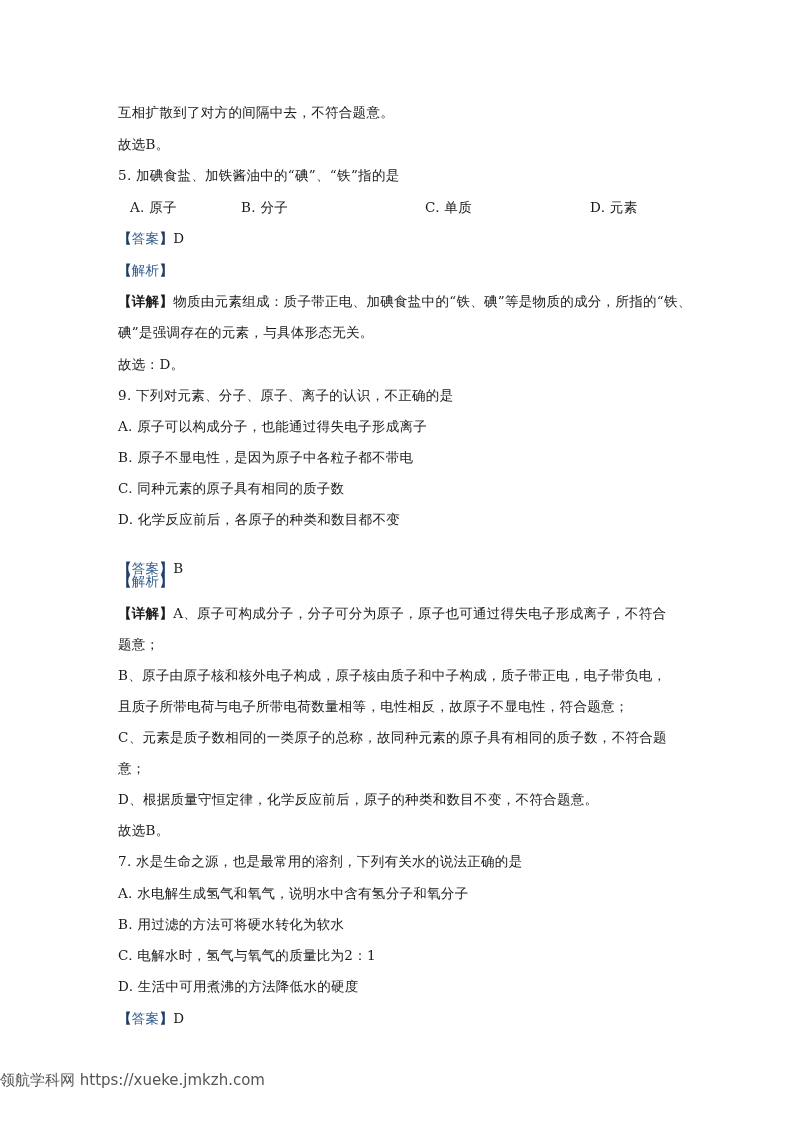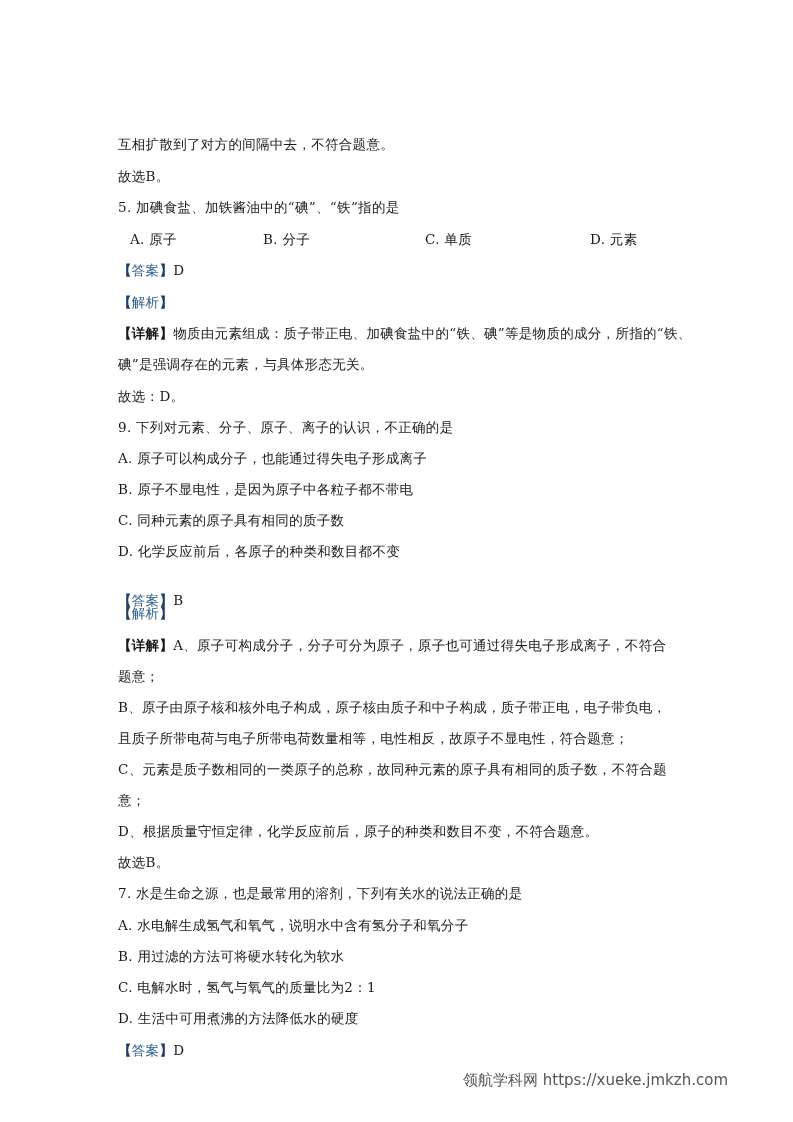--- a/index.html
+++ b/index.html
@@ -1,37 +1,37 @@
 <!DOCTYPE html>
 <html><head>
 <meta charset="utf-8">
 <style>
   html, body { margin: 0; padding: 0; background: #ffffff; }
   body { width: 793px; height: 1122px; position: relative; overflow: hidden;
          font-family: "DejaVu Serif", "Liberation Serif", serif; color: #1a1a1a; }
   .page { position: absolute; left: 118px; top: 0; width: 570px; }
-  .line { position: absolute; left: 0; white-space: nowrap; font-size: 13.5px; line-height: 18px; letter-spacing: 0.3px; margin-top: 32px; }
+  .line { position: absolute; left: 0; white-space: nowrap; font-size: 13.5px; line-height: 18px; letter-spacing: 0.3px; }
   .bracket-label { color: #2d5b8a; }
   .bracket-label .br { color: #1f3e63; font-weight: bold; }
   .detail-label { color: #1a1a1a; font-weight: bold; }
   .opt-row span { position: absolute; top: 0; }
-  .footer { position: absolute; top: 1071px; left: 0; width: 728px; text-align: right;
+  .footer { position: absolute; top: 1071px; left: 0; width: 728px; text-align: left;
             font-family: "DejaVu Sans", "Liberation Sans", sans-serif; font-size: 15px; color: #555; }
 </style>
 </head>
 <body>
 
 <div class="page">
   <div class="line" style="top:103px">互相扩散到了对方的间隔中去，不符合题意。</div>
   <div class="line" style="top:135px">故选B。</div>
 
   <div class="line" style="top:166px">5. 加碘食盐、加铁酱油中的“碘”、“铁”指的是</div>
   <div class="line opt-row" style="top:198px; width:570px">
     <span style="left:12px">A. 原子</span>
-    <span style="left:145px">B. 分子</span>
+    <span style="left:123px">B. 分子</span>
     <span style="left:307px">C. 单质</span>
     <span style="left:472px">D. 元素</span>
   </div>
   <div class="line" style="top:229px">
     <span class="bracket-label"><span class="br">【</span><span>答案</span><span class="br">】</span></span><span>D</span>
   </div>
   <div class="line" style="top:261px">
     <span class="bracket-label"><span class="br">【</span><span>解析</span><span class="br">】</span></span>
   </div>
   <div class="line" style="top:292px">

